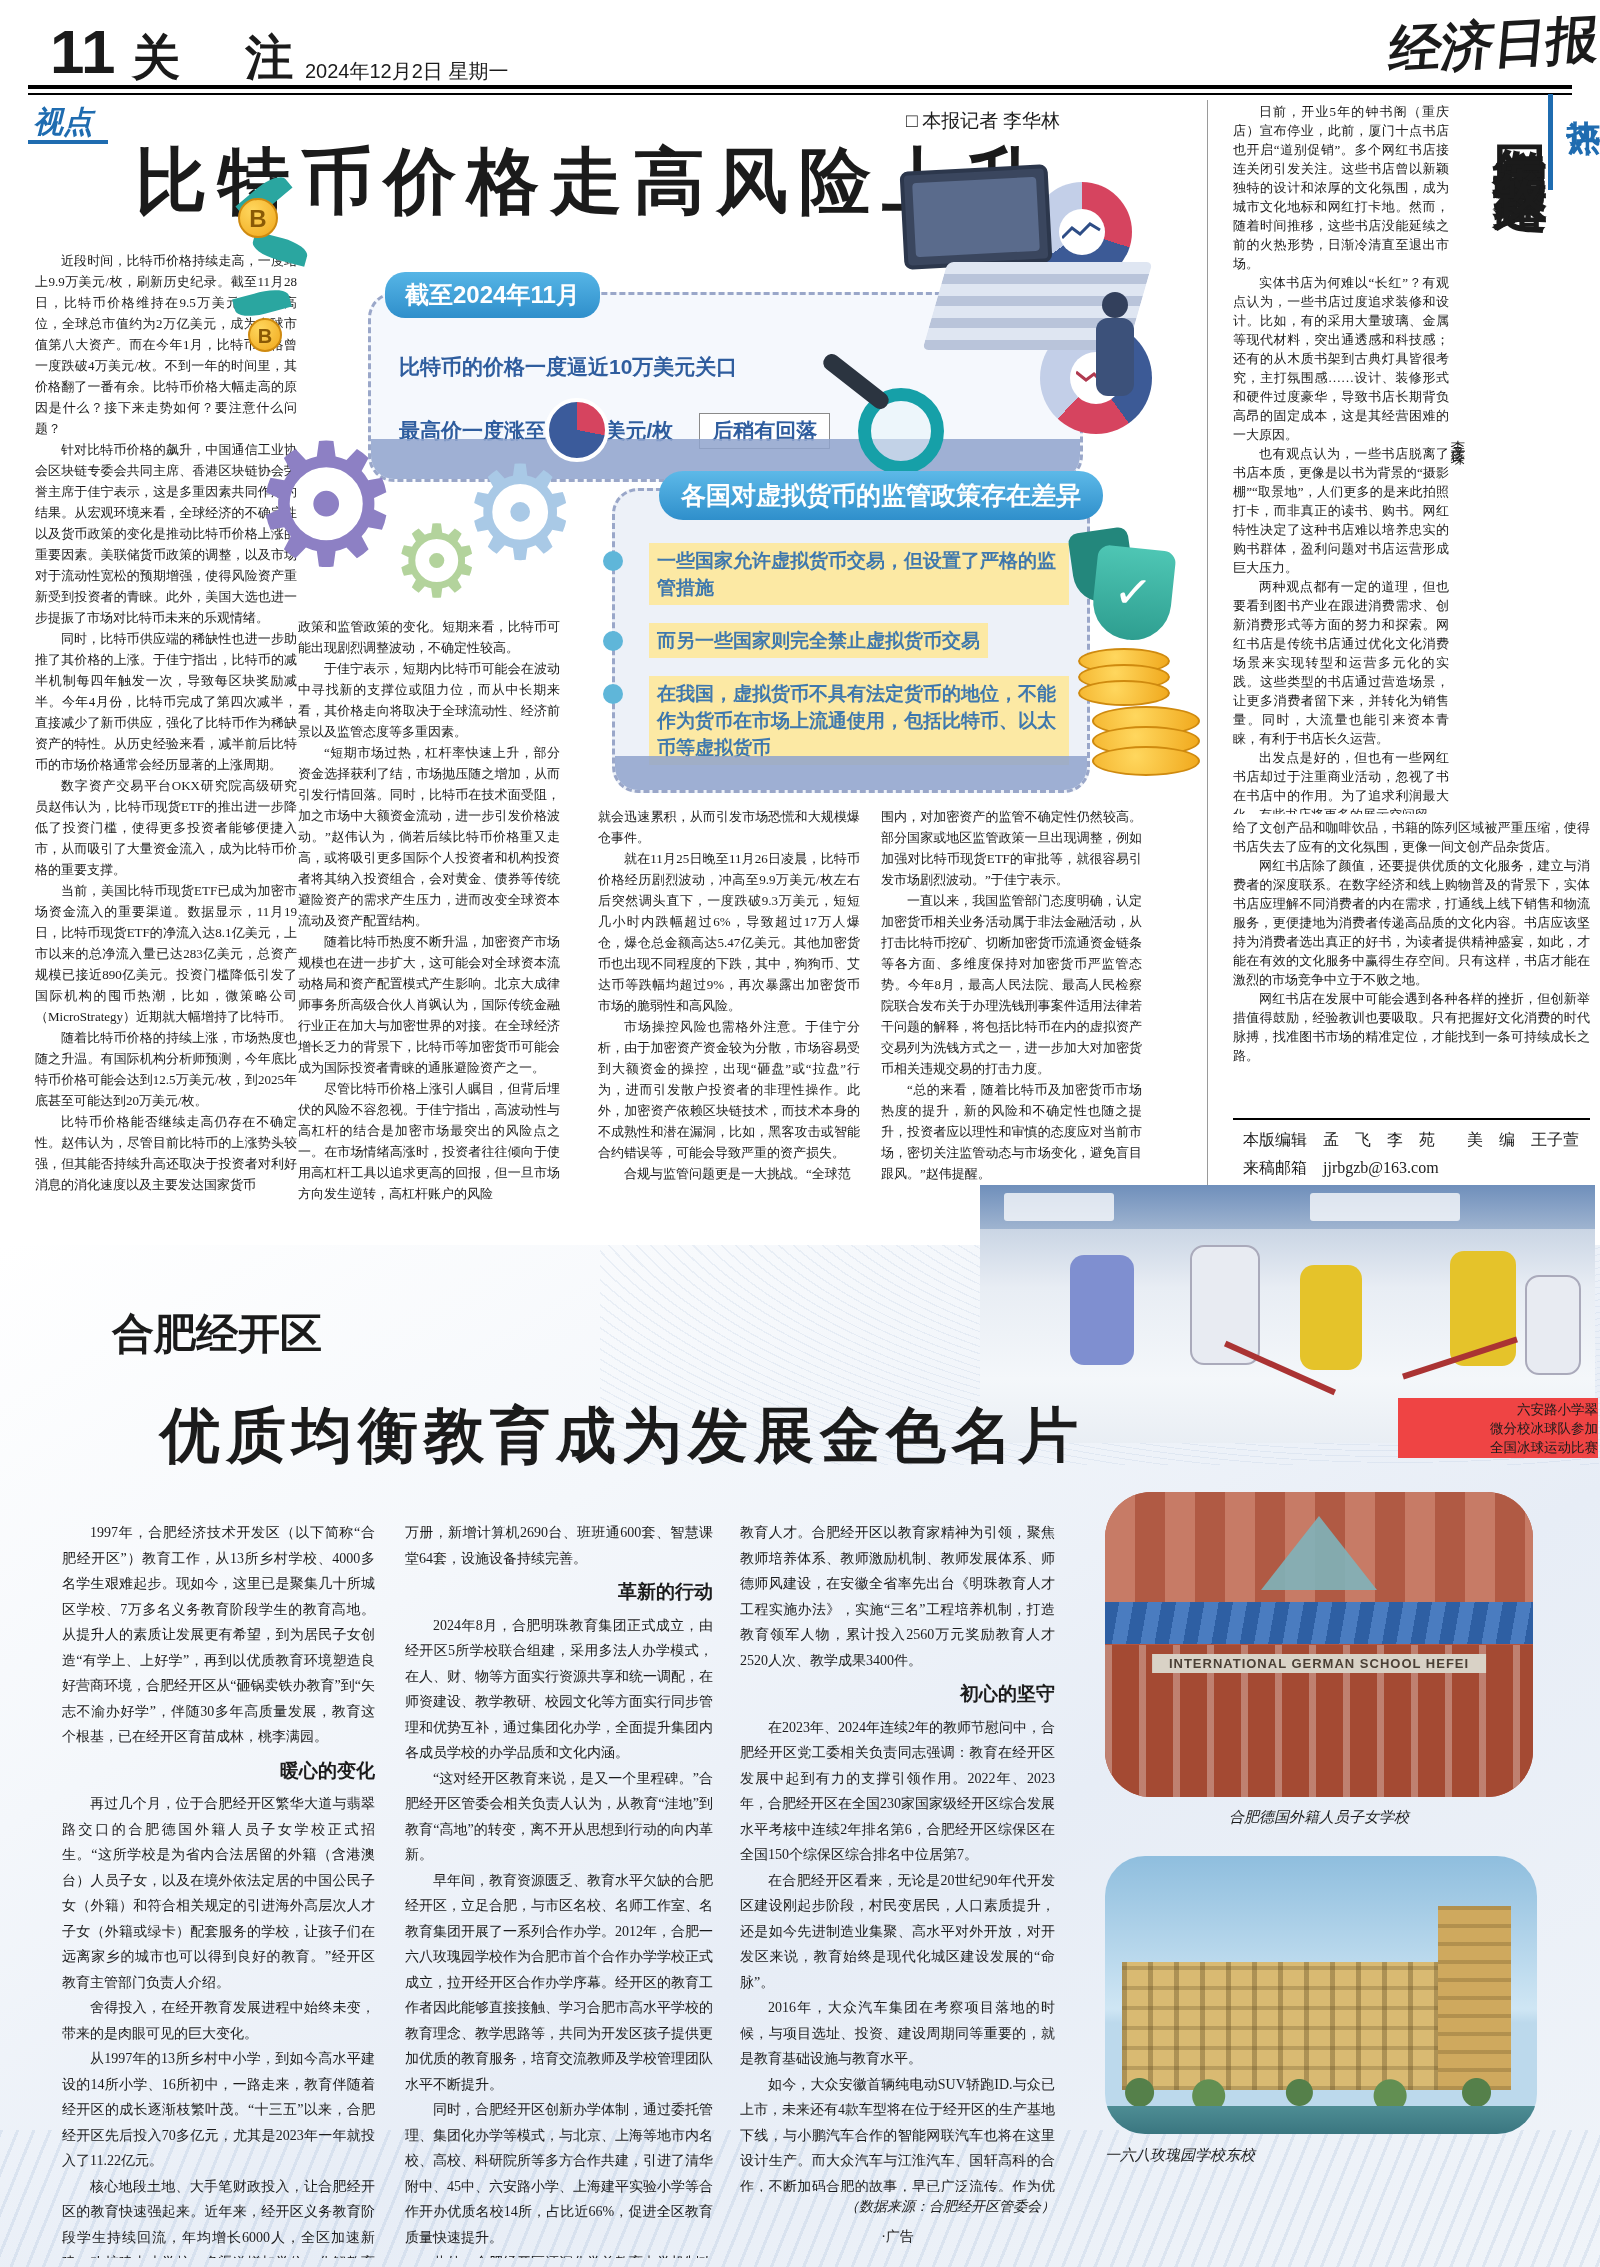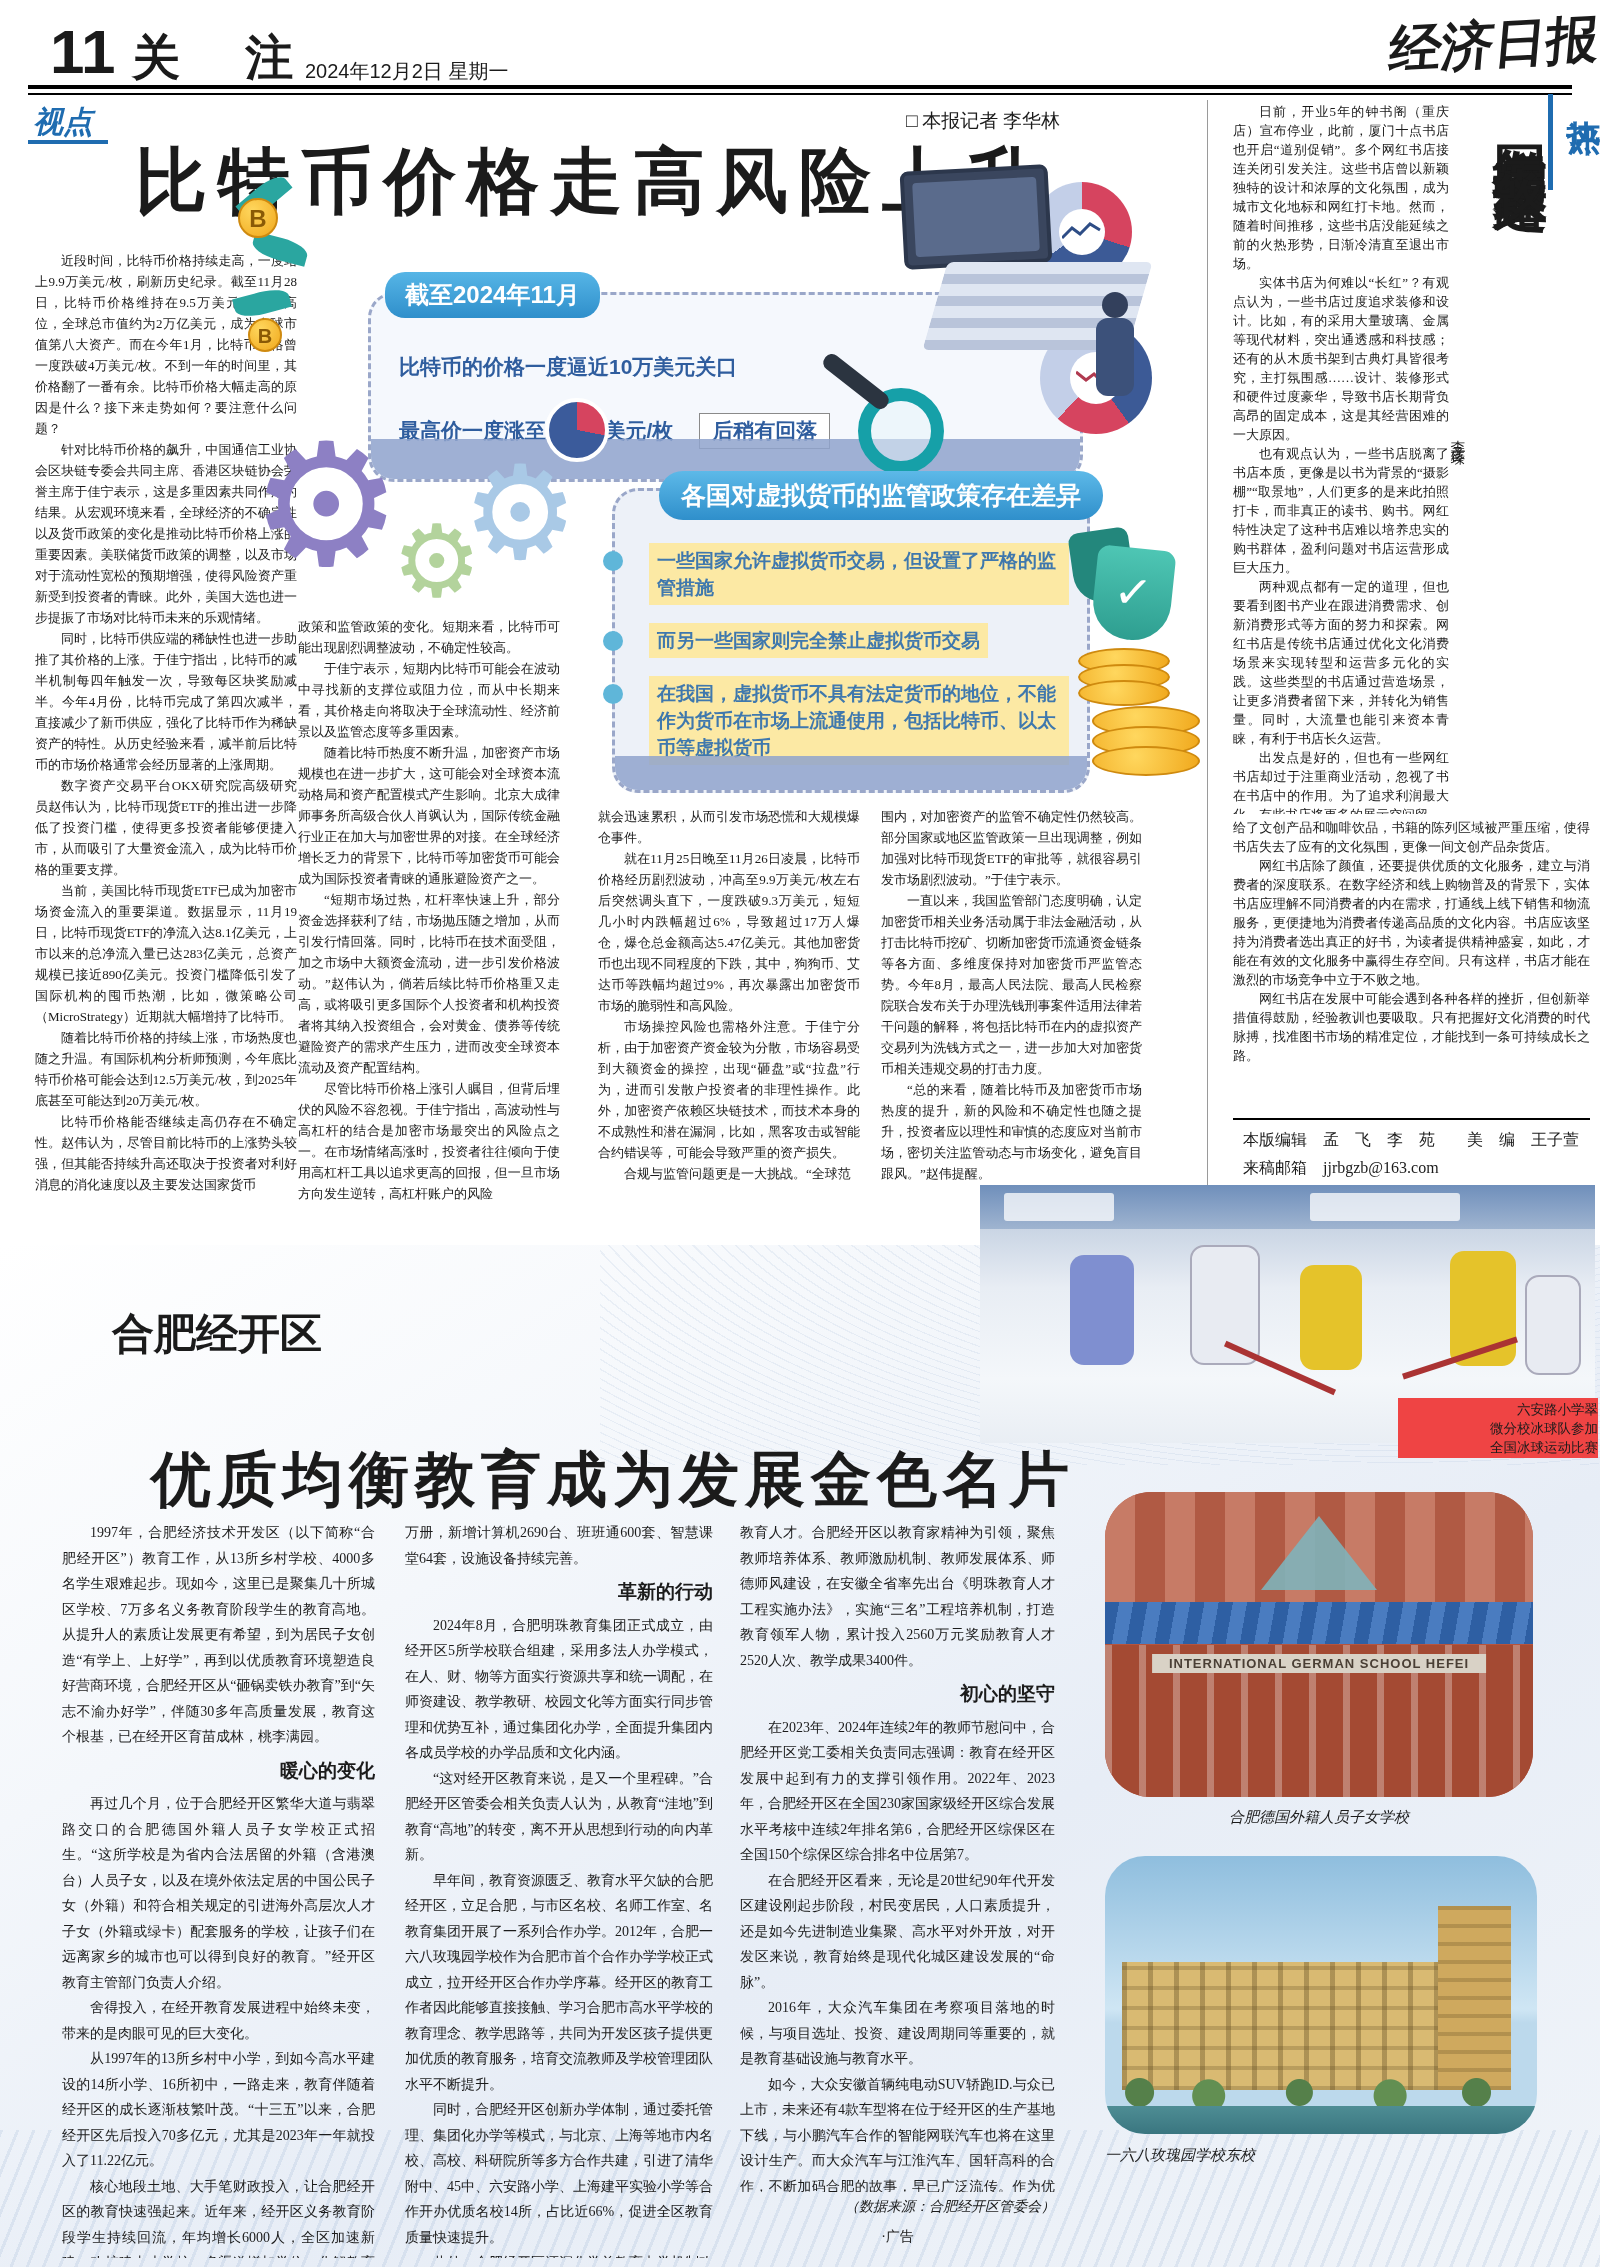--- a/index.html
+++ b/index.html
@@ -105,22 +105,22 @@
               border-left:5px solid #1f6cb0; padding-left:8px; font-family:"Liberation Sans",sans-serif; }
 
   
   .edu-bg { left:0; top:1245px; width:1600px; height:1022px;
             background:linear-gradient(150deg,#ffffff 0%,#f4f7fb 30%,#e7edf6 60%,#f0f4f9 100%); }
   .edu-wave-top { left:600px; top:1245px; width:1000px; height:220px; opacity:.5;
       background:repeating-radial-gradient(ellipse at 80% -60%, rgba(130,160,200,.25) 0 2px, transparent 2px 13px); }
   .edu-wave-bot { left:0; top:2130px; width:1600px; height:137px; opacity:.6;
       background:repeating-linear-gradient(112deg, rgba(90,130,180,.20) 0 3px, transparent 3px 15px); }
   .edu-kicker { left:112px; top:1306px; font-family:"Liberation Sans",sans-serif; font-weight:bold; font-size:42px; }
-  .edu-headline { left:151px; top:1396px; font-family:"Liberation Sans",sans-serif; font-weight:bold;
-                  font-size:60px; letter-spacing:6px; white-space:nowrap;margin-top:44px; }
+  .edu-headline { left:160px; top:1396px; font-family:"Liberation Sans",sans-serif; font-weight:bold;
+                  font-size:60px; letter-spacing:6px; white-space:nowrap; }
   .edu { font-size:14px; line-height:25.5px; }
   .e1 { left:62px;  top:1520px; width:313px; height:738px; }
   .e2 { left:405px; top:1520px; width:308px; height:738px; }
   .e3 { left:740px; top:1520px; width:315px; height:672px; }
   .edu-source { left:740px; top:2198px; width:315px; text-align:right; font-size:14px; font-style:italic; }
   .edu-ad { left:740px; top:2228px; width:315px; text-align:center; font-size:14px; }
 
   .hockey { left:980px; top:1185px; width:615px; height:258px; overflow:hidden;
             background:linear-gradient(180deg,#8fa6c4 0%,#c6d2e2 14%,#e8edf4 40%,#f4f7fa 75%,#e9eef4 100%); }
   .hk-board { position:absolute; left:0; top:0; width:100%; height:44px;
@@ -182,22 +182,22 @@
     <p>针对比特币价格的飙升，中国通信工业协会区块链专委会共同主席、香港区块链协会荣誉主席于佳宁表示，这是多重因素共同作用的结果。从宏观环境来看，全球经济的不确定性以及货币政策的变化是推动比特币价格上涨的重要因素。美联储货币政策的调整，以及市场对于流动性宽松的预期增强，使得风险资产重新受到投资者的青睐。此外，美国大选也进一步提振了市场对比特币未来的乐观情绪。</p>
     <p>同时，比特币供应端的稀缺性也进一步助推了其价格的上涨。于佳宁指出，比特币的减半机制每四年触发一次，导致每区块奖励减半。今年4月份，比特币完成了第四次减半，直接减少了新币供应，强化了比特币作为稀缺资产的特性。从历史经验来看，减半前后比特币的市场价格通常会经历显著的上涨周期。</p>
     <p>数字资产交易平台OKX研究院高级研究员赵伟认为，比特币现货ETF的推出进一步降低了投资门槛，使得更多投资者能够便捷入市，从而吸引了大量资金流入，成为比特币价格的重要支撑。</p>
     <p>当前，美国比特币现货ETF已成为加密市场资金流入的重要渠道。数据显示，11月19日，比特币现货ETF的净流入达8.1亿美元，上市以来的总净流入量已达283亿美元，总资产规模已接近890亿美元。投资门槛降低引发了国际机构的囤币热潮，比如，微策略公司（MicroStrategy）近期就大幅增持了比特币。</p>
     <p>随着比特币价格的持续上涨，市场热度也随之升温。有国际机构分析师预测，今年底比特币价格可能会达到12.5万美元/枚，到2025年底甚至可能达到20万美元/枚。</p>
     <p>比特币价格能否继续走高仍存在不确定性。赵伟认为，尽管目前比特币的上涨势头较强，但其能否持续升高还取决于投资者对利好消息的消化速度以及主要发达国家货币</p>
   </div>
 <div class="col btc c2">
     <p class="cont">政策和监管政策的变化。短期来看，比特币可能出现剧烈调整波动，不确定性较高。</p>
     <p>于佳宁表示，短期内比特币可能会在波动中寻找新的支撑位或阻力位，而从中长期来看，其价格走向将取决于全球流动性、经济前景以及监管态度等多重因素。</p>
+    <p>“短期市场过热，杠杆率快速上升，部分资金选择获利了结，市场抛压随之增加，从而引发行情回落。同时，比特币在技术面受阻，加之市场中大额资金流动，进一步引发价格波动。”赵伟认为，倘若后续比特币价格重又走高，或将吸引更多国际个人投资者和机构投资者将其纳入投资组合，会对黄金、债券等传统避险资产的需求产生压力，进而改变全球资本流动及资产配置结构。</p>
     <p>随着比特币热度不断升温，加密资产市场规模也在进一步扩大，这可能会对全球资本流动格局和资产配置模式产生影响。北京大成律师事务所高级合伙人肖飒认为，国际传统金融行业正在加大与加密世界的对接。在全球经济增长乏力的背景下，比特币等加密货币可能会成为国际投资者青睐的通胀避险资产之一。</p>
-    <p>“短期市场过热，杠杆率快速上升，部分资金选择获利了结，市场抛压随之增加，从而引发行情回落。同时，比特币在技术面受阻，加之市场中大额资金流动，进一步引发价格波动。”赵伟认为，倘若后续比特币价格重又走高，或将吸引更多国际个人投资者和机构投资者将其纳入投资组合，会对黄金、债券等传统避险资产的需求产生压力，进而改变全球资本流动及资产配置结构。</p>
     <p>尽管比特币价格上涨引人瞩目，但背后埋伏的风险不容忽视。于佳宁指出，高波动性与高杠杆的结合是加密市场最突出的风险点之一。在市场情绪高涨时，投资者往往倾向于使用高杠杆工具以追求更高的回报，但一旦市场方向发生逆转，高杠杆账户的风险</p>
   </div>
 <div class="col btc c3">
     <p class="cont">就会迅速累积，从而引发市场恐慌和大规模爆仓事件。</p>
     <p>就在11月25日晚至11月26日凌晨，比特币价格经历剧烈波动，冲高至9.9万美元/枚左右后突然调头直下，一度跌破9.3万美元，短短几小时内跌幅超过6%，导致超过17万人爆仓，爆仓总金额高达5.47亿美元。其他加密货币也出现不同程度的下跌，其中，狗狗币、艾达币等跌幅均超过9%，再次暴露出加密货币市场的脆弱性和高风险。</p>
     <p>市场操控风险也需格外注意。于佳宁分析，由于加密资产资金较为分散，市场容易受到大额资金的操控，出现“砸盘”或“拉盘”行为，进而引发散户投资者的非理性操作。此外，加密资产依赖区块链技术，而技术本身的不成熟性和潜在漏洞，比如，黑客攻击或智能合约错误等，可能会导致严重的资产损失。</p>
     <p>合规与监管问题更是一大挑战。“全球范</p>
   </div>
 <div class="col btc c4">
     <p class="cont">围内，对加密资产的监管不确定性仍然较高。部分国家或地区监管政策一旦出现调整，例如加强对比特币现货ETF的审批等，就很容易引发市场剧烈波动。”于佳宁表示。</p>

